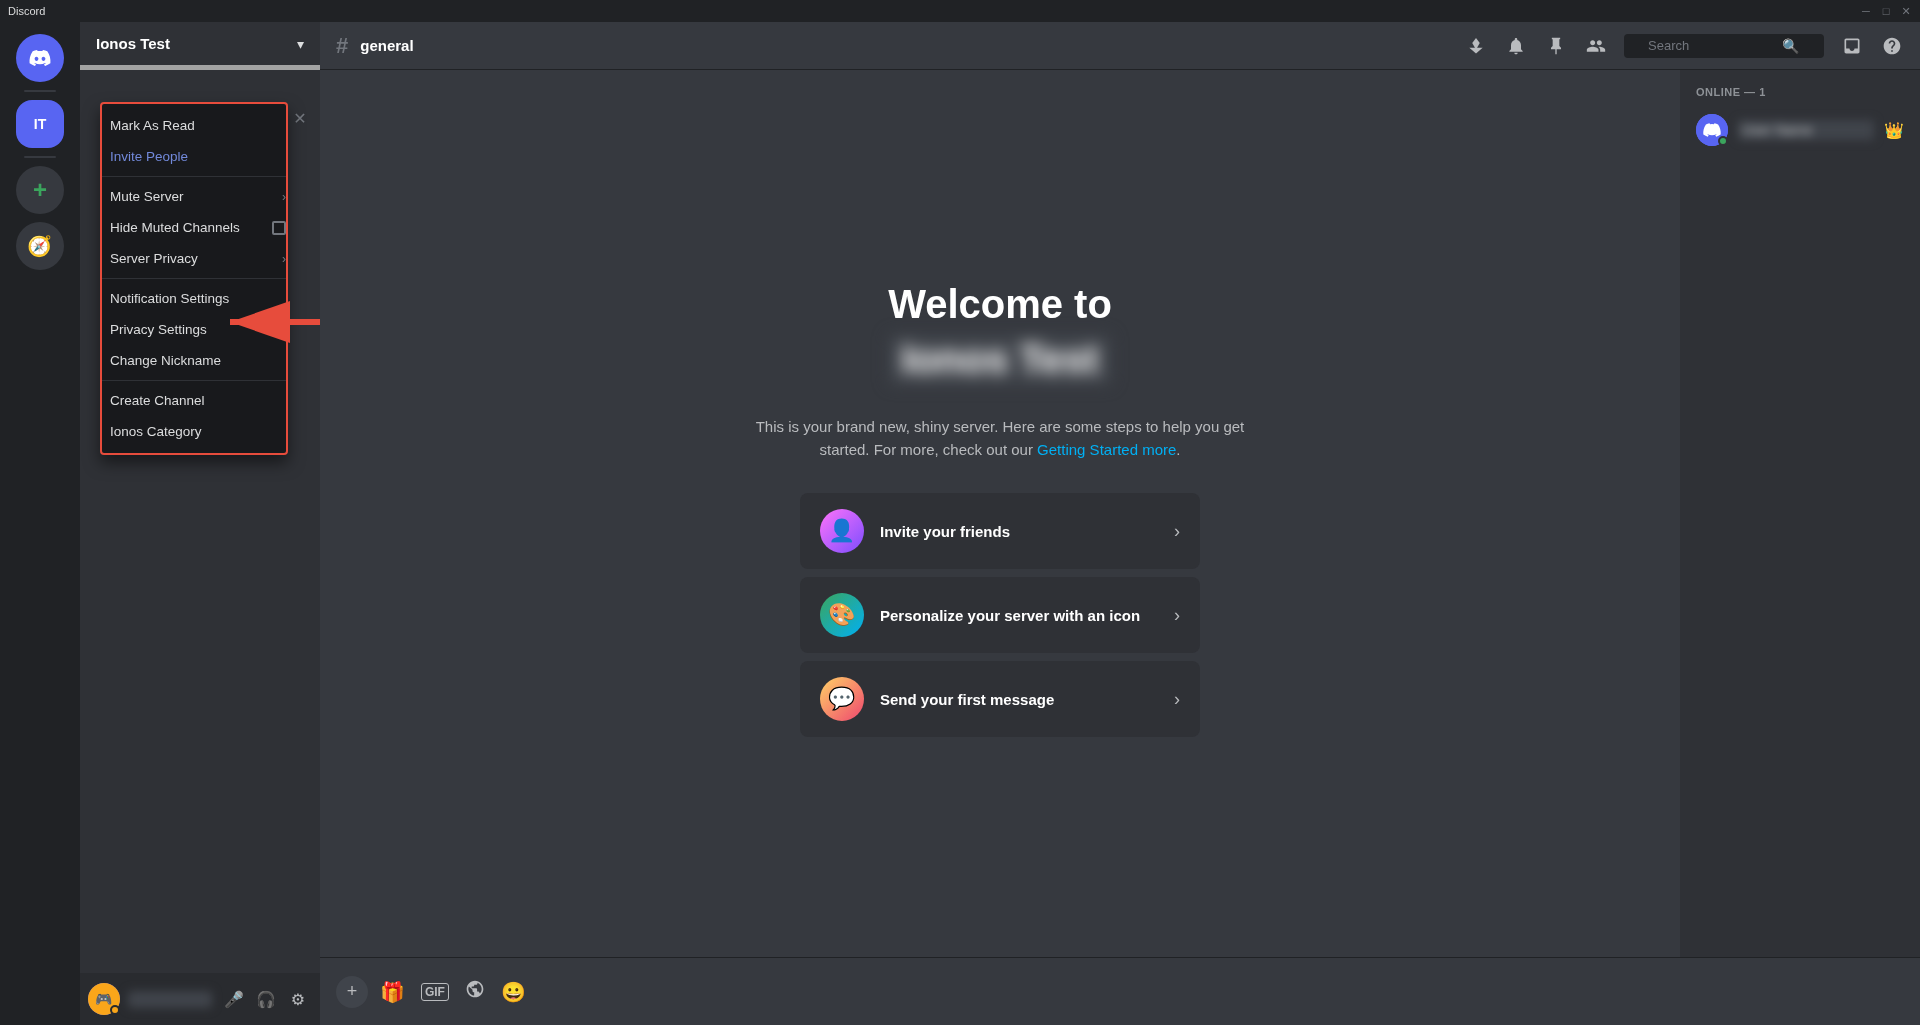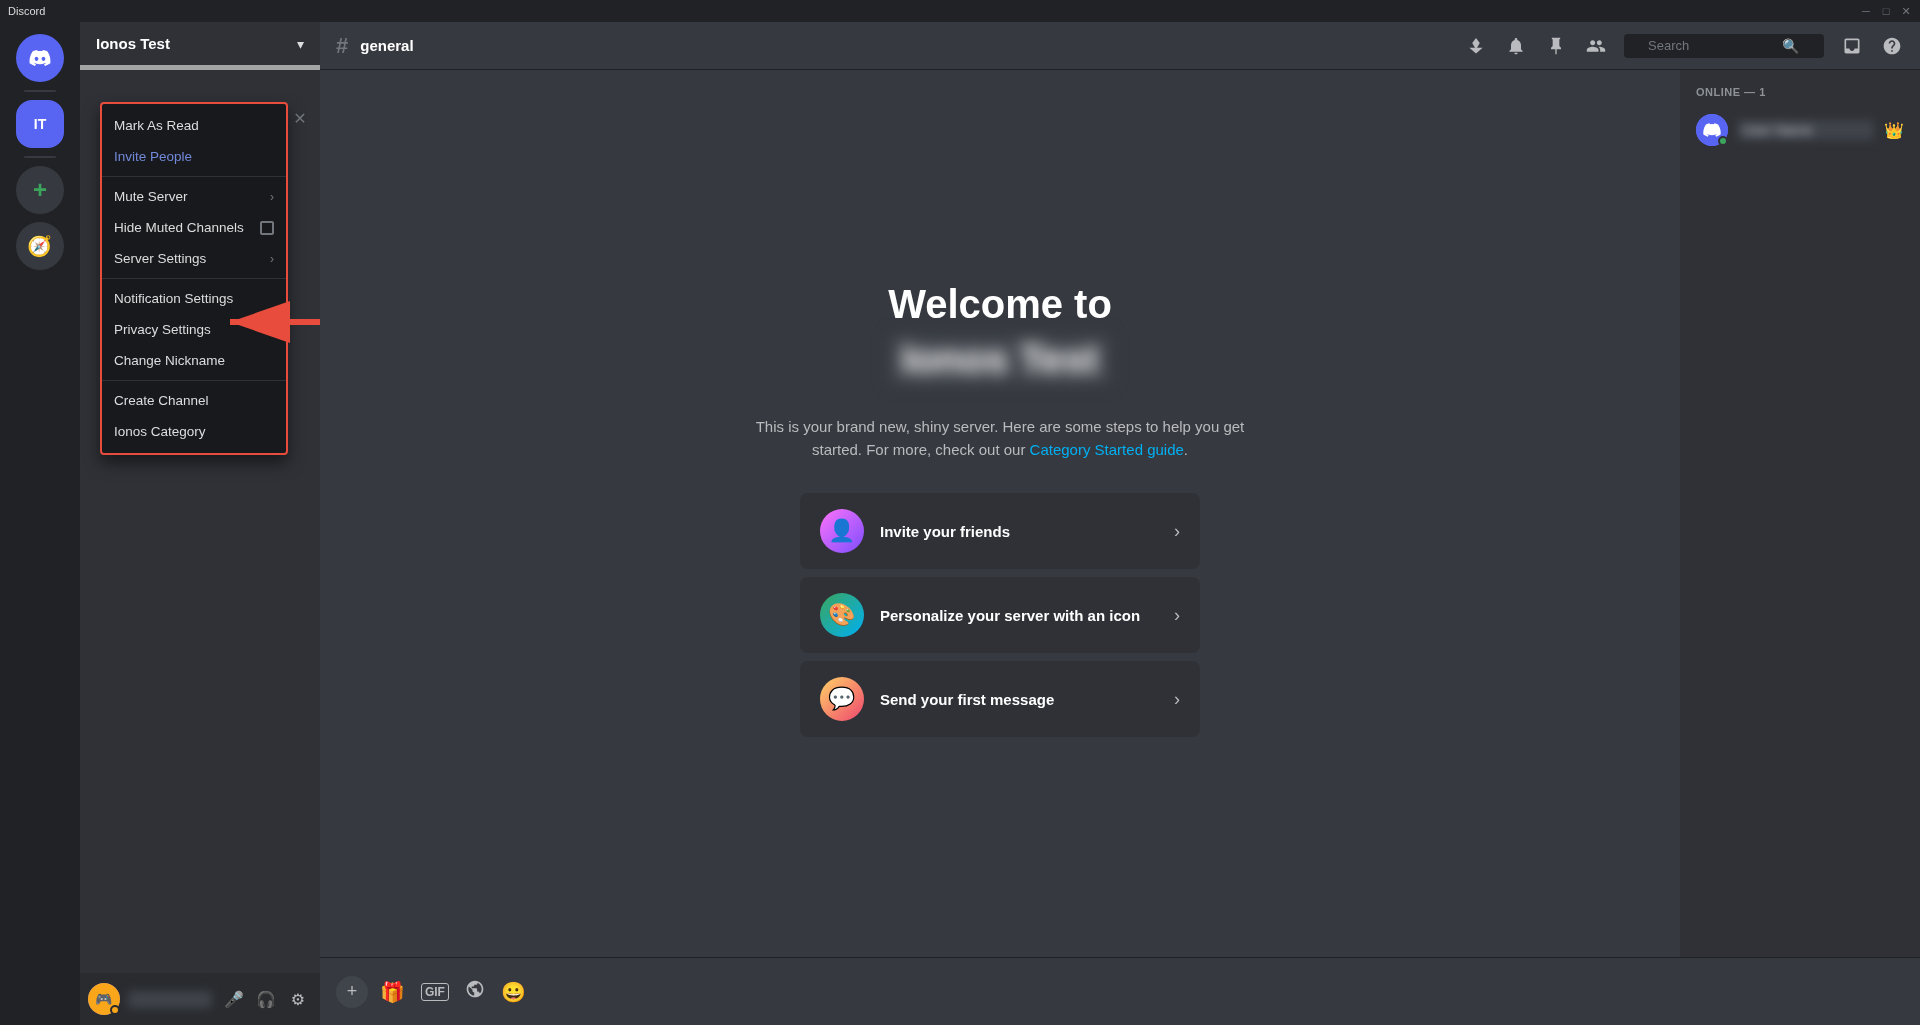--- a/index.html
+++ b/index.html
@@ -134,28 +134,29 @@
       left: 20px;
       background: #18191c;
       border-radius: 4px;
       padding: 6px 0;
       min-width: 188px;
       z-index: 100;
       border: 2px solid #e74c3c;
       box-shadow: 0 8px 16px rgba(0,0,0,0.5);
     }
     .context-menu-item {
-      padding: 8px 12px;
+      padding: 8px 0;
       font-size: 13.5px;
       color: #dcddde;
       cursor: pointer;
       display: flex;
       align-items: center;
       justify-content: space-between;
       transition: background 0.1s;
+      margin-left: 8px;
     }
     .context-menu-item.blue {
       color: #7289da;
       font-weight: 500;
     }
     .context-menu-separator {
       height: 1px;
       background: #2f3136;
       margin: 4px 0;
     }
@@ -544,21 +545,21 @@
       <div class="context-menu-separator"></div>
       <div class="context-menu-item">
         <span>Mute Server</span>
         <span class="context-menu-arrow">›</span>
       </div>
       <div class="context-menu-item">
         <span>Hide Muted Channels</span>
         <div class="context-menu-checkbox"></div>
       </div>
       <div class="context-menu-item">
-        <span>Server Settings</span>
+        <span>Server Privacy</span>
         <span class="context-menu-arrow">›</span>
       </div>
       <div class="context-menu-separator"></div>
       <div class="context-menu-item">
         <span>Notification Settings</span>
       </div>
       <div class="context-menu-item">
         <span>Privacy Settings</span>
       </div>
       <div class="context-menu-item">
@@ -651,21 +652,21 @@
 
       <div class="welcome-area">
         <div style="text-align:center;margin-bottom:32px;">
           <div class="welcome-title">Welcome to</div>
           <div style="font-size:40px;font-weight:700;color:#fff;display:inline-block;">
             <span class="blurred-text">Ionos Test</span>
           </div>
         </div>
         <p class="welcome-description">
           <span>This is your brand new, shiny server. Here are some steps to help you get started. For more, check out our</span>
-          <a href="#">Category Started guide</a>.
+          <a href="#">Getting Started more</a>.
         </p>
         <div class="action-card">
           <div class="action-card-left">
             <div class="action-card-icon purple-bg">👤</div>
             <span class="action-card-text">Invite your friends</span>
           </div>
           <span class="action-card-arrow">›</span>
         </div>
         <div class="action-card">
           <div class="action-card-left">

